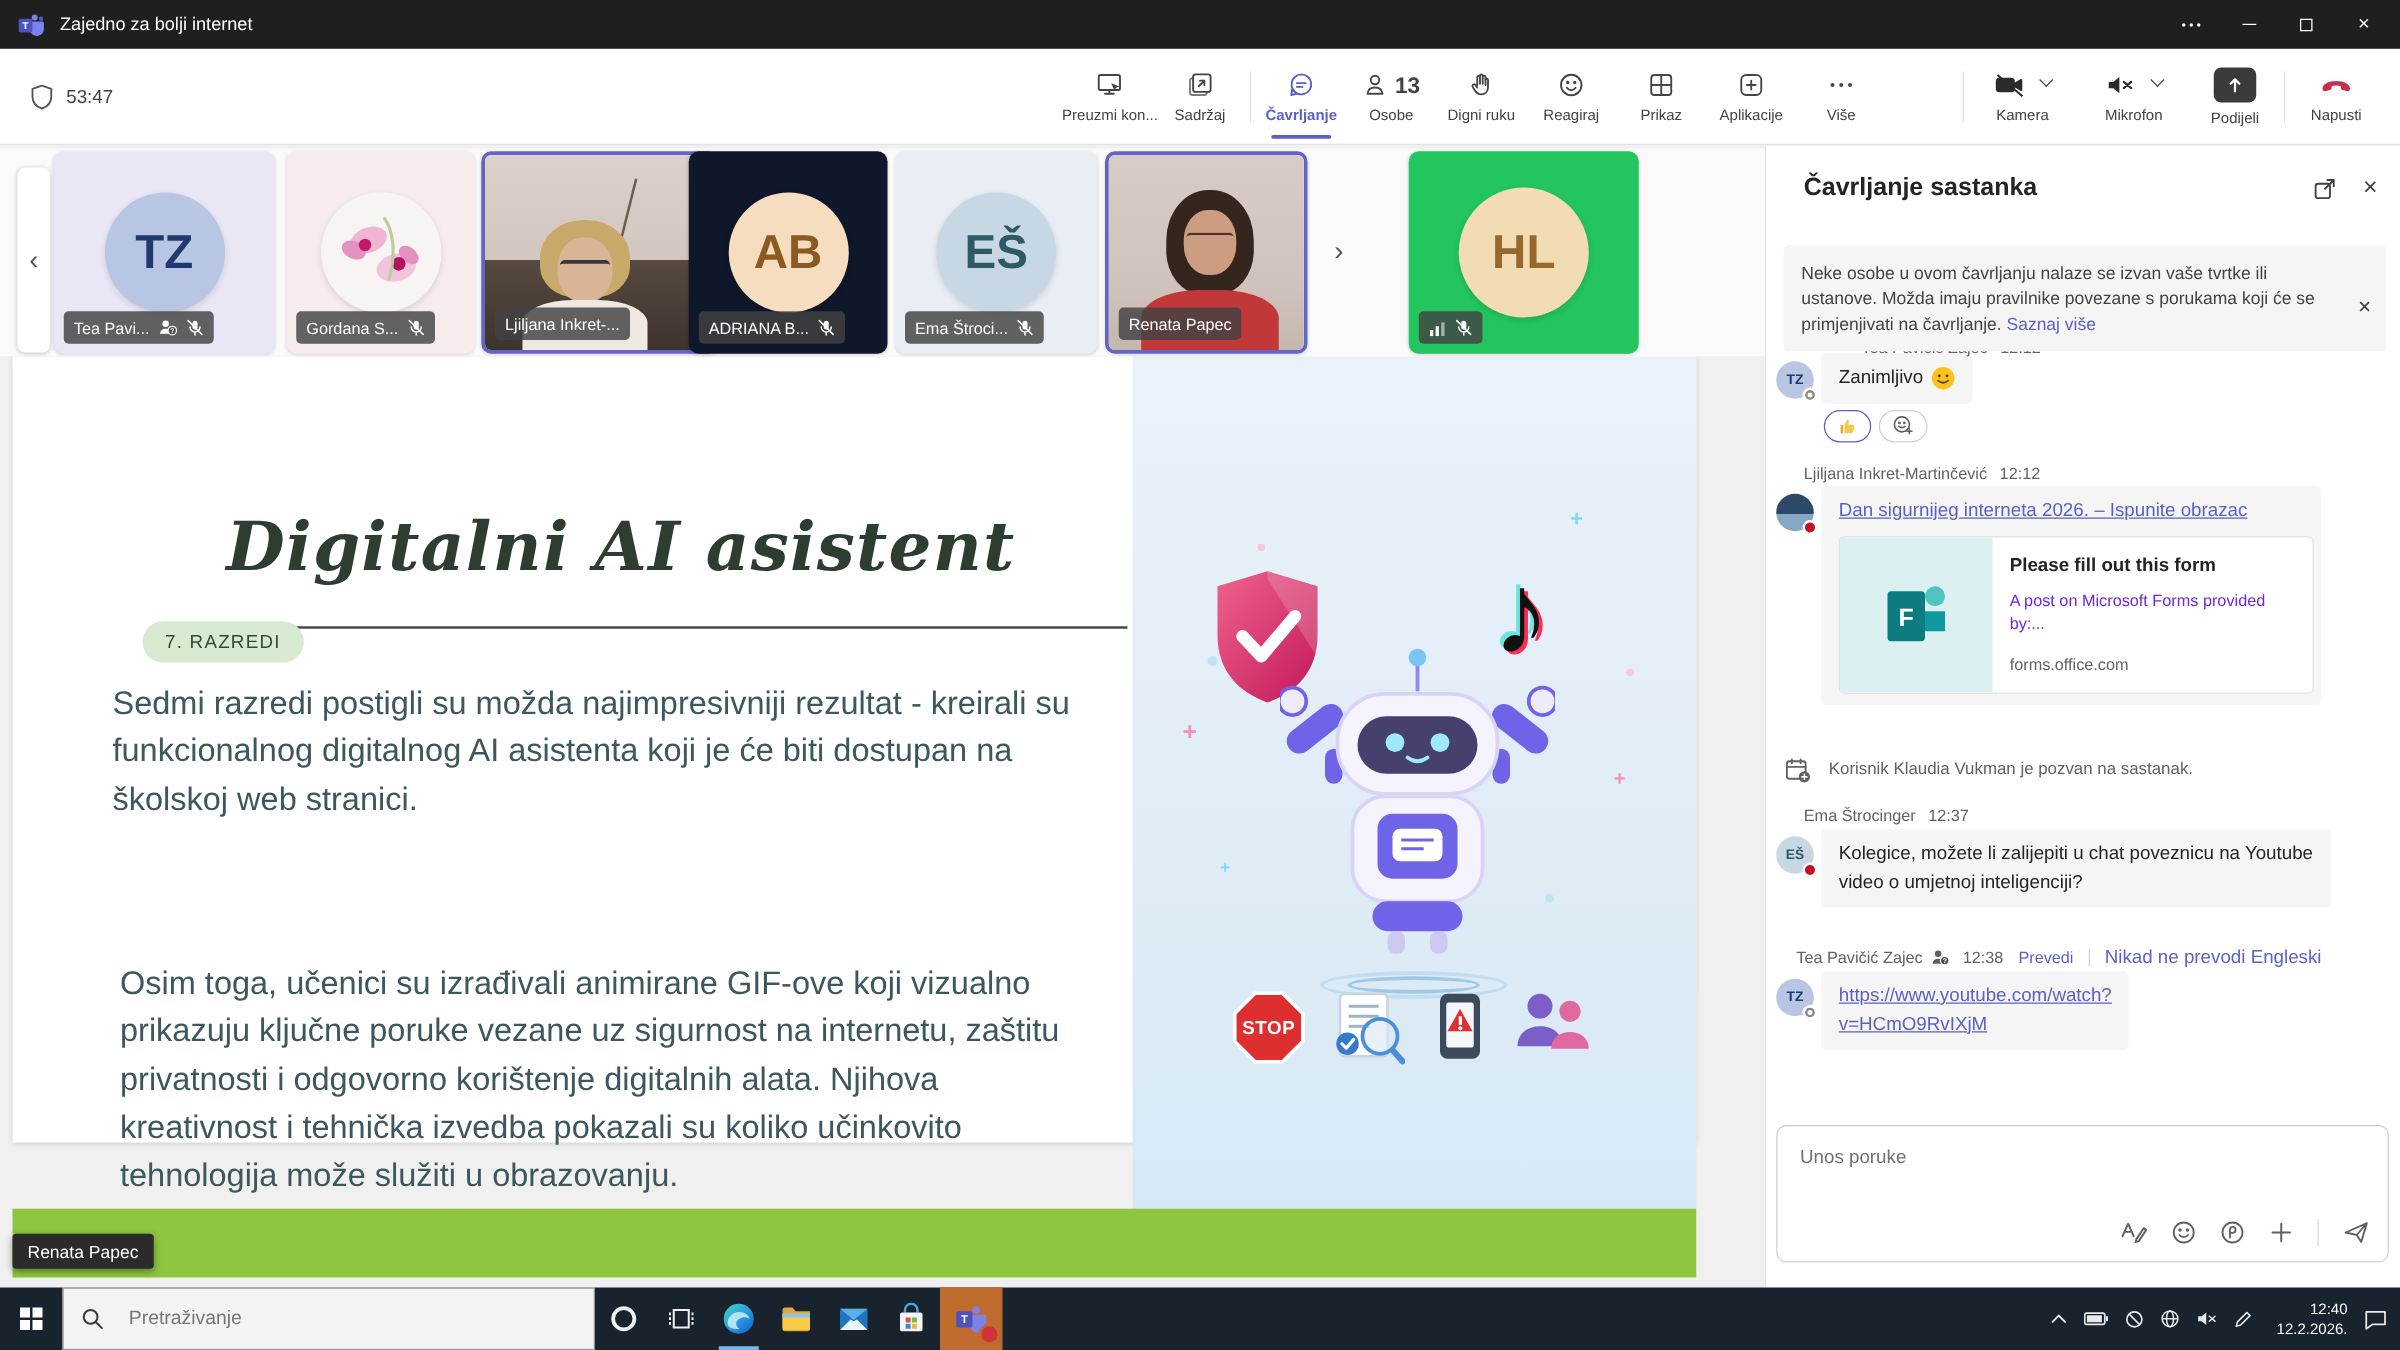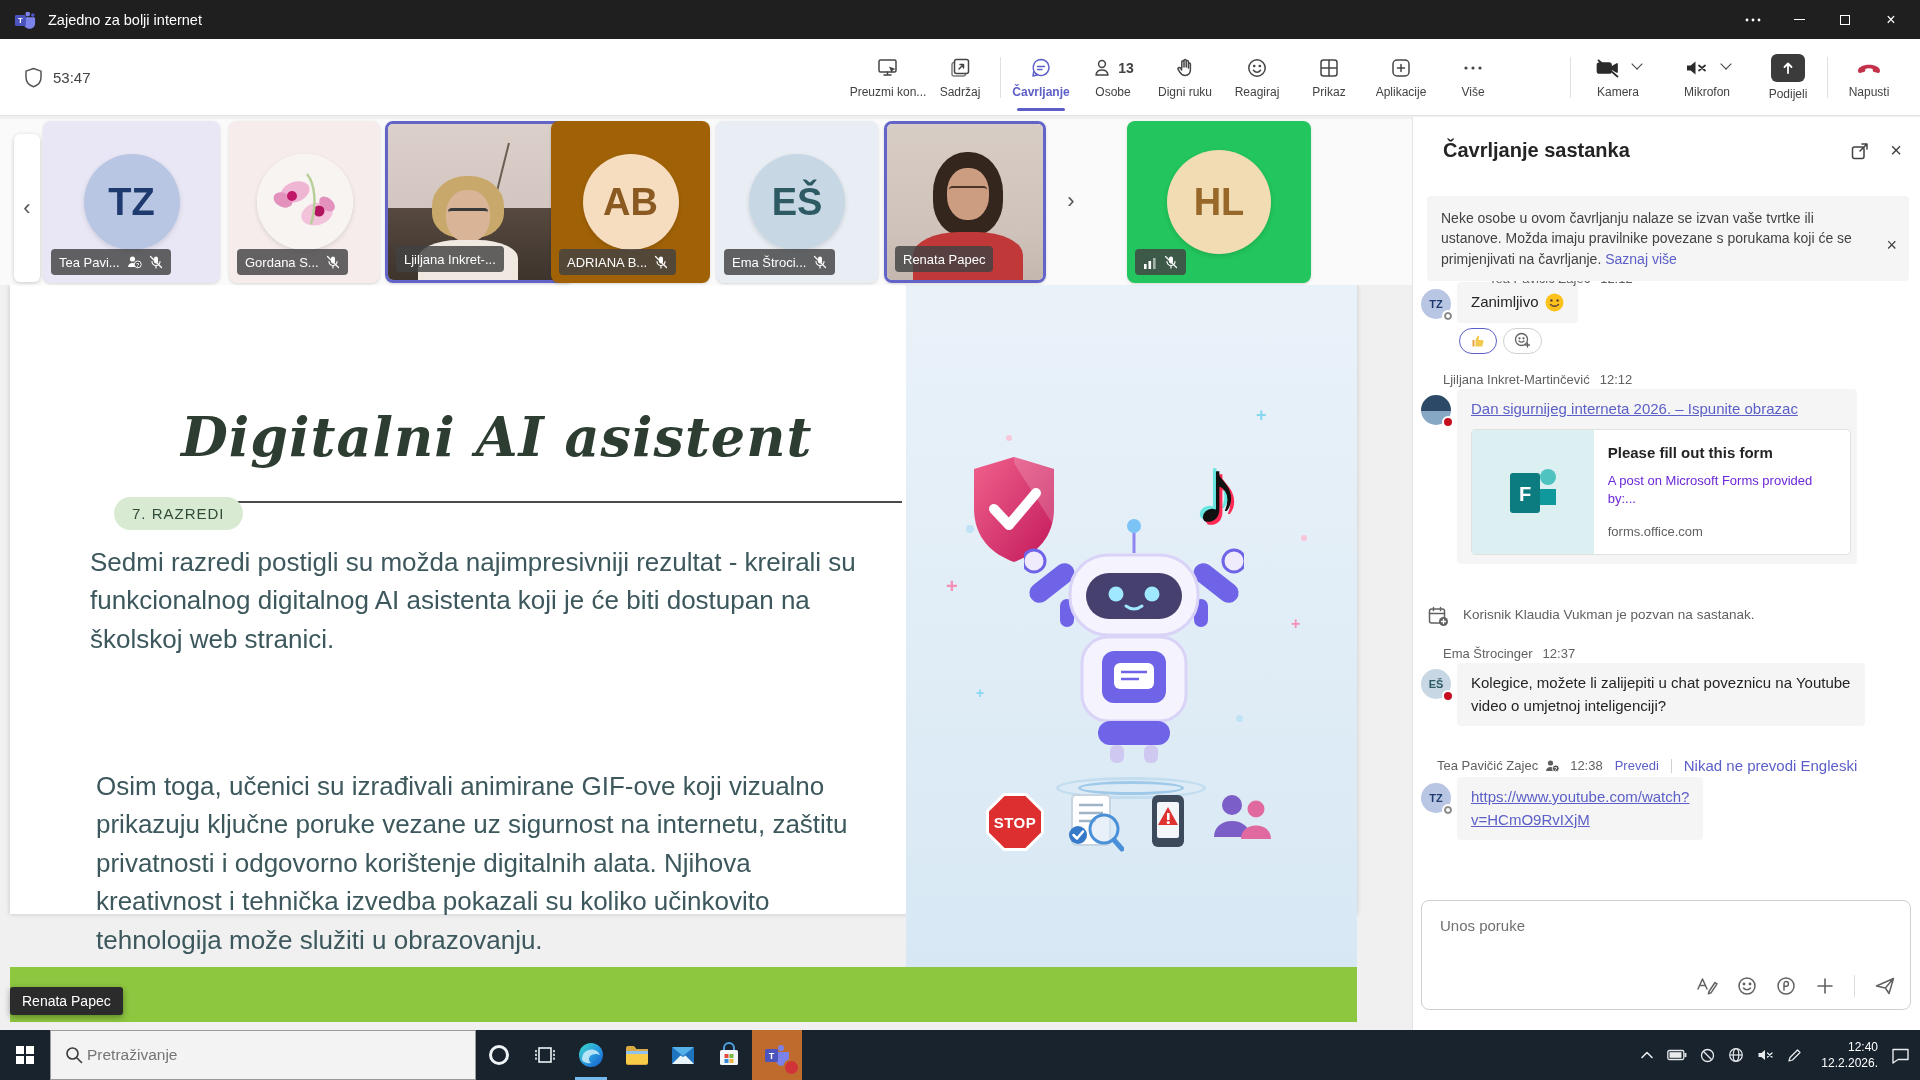--- a/index.html
+++ b/index.html
@@ -20,21 +20,21 @@
 .toolbar{position:absolute;left:0;top:39px;width:1920px;height:77px;background:#fff;border-bottom:1px solid #e3e3e3;z-index:40}
 .timer{position:absolute;left:24px;top:0;height:77px;display:flex;align-items:center;gap:10px;color:#424242;font-size:15px}
 .tb-center{position:absolute;left:852px;top:0;height:77px;display:flex;align-items:stretch}
 .tb-right{position:absolute;right:14px;top:0;height:77px;display:flex;align-items:stretch}
 .tbtn{width:72px;display:flex;flex-direction:column;align-items:center;justify-content:center;gap:5px;position:relative;cursor:pointer}
 .tbtn .lbl{font-size:12px;color:#424242;white-space:nowrap}
 .tbtn svg{display:block}
 .tbtn.active .lbl{color:#5b5fc7;font-weight:bold}
 .tbtn.active::after{content:"";position:absolute;left:12px;right:12px;bottom:5px;height:3px;border-radius:2px;background:#5b5fc7}
 .tdiv{width:1px;background:#e0e0e0;margin:18px 4px}
-.cnt{font-size:14px;font-weight:bold;color:#424242;margin-left:2px}
+.cnt{font-size:18px;font-weight:bold;color:#424242;margin-left:2px}
 .chev{width:8px;height:8px;border-right:1.6px solid #424242;border-bottom:1.6px solid #424242;transform:rotate(45deg);margin-top:-8px}
 .combo{display:flex;flex-direction:column;align-items:center;justify-content:center;gap:5px;position:relative}
 .combo .row{display:flex;align-items:center;gap:12px}
 .sharebox{width:34px;height:28px;background:#3b3b3b;border-radius:6px;display:flex;align-items:center;justify-content:center;color:#fff;font-size:16px}
 
 
 .strip{position:absolute;left:0;top:119px;width:1920px;height:166px;background:#fafafa;z-index:30}
 .navbtn{position:absolute;background:#fff;box-shadow:0 1px 4px rgba(0,0,0,.2);border-radius:6px;display:flex;align-items:center;justify-content:center;color:#555;font-size:22px;cursor:pointer}
 .tile{position:absolute;top:2px;height:162px;border-radius:8px;box-shadow:0 1px 3px rgba(0,0,0,.14);overflow:hidden}
 .tile.active{border:3px solid #6264c7}
@@ -88,21 +88,21 @@
 .inputbox{position:absolute;left:8px;top:783px;width:490px;height:110px;border:1px solid #cfcfcf;border-radius:8px;background:#fff}
 .inputbox .ph{position:absolute;left:18px;top:16px;font-size:15px;color:#707070}
 .inputicons{position:absolute;right:14px;bottom:12px;display:flex;align-items:center;gap:19px;color:#616161}
 .vdiv{width:1px;height:22px;background:#dcdcdc}
 
 
 .taskbar{position:absolute;left:0;top:1030px;width:1920px;height:50px;background:#18232e;display:flex;align-items:center;z-index:70}
 .startbtn{width:50px;height:50px;display:flex;align-items:center;justify-content:center}
 .winlogo{display:grid;grid-template-columns:8px 8px;grid-template-rows:8px 8px;gap:1.5px}
 .winlogo i{background:#fff}
-.searchbox{width:426px;height:50px;background:#f3f3f3;border:1px solid #9a9a9a;display:flex;align-items:center;gap:4px;padding:0 14px}
+.searchbox{width:426px;height:50px;background:#f3f3f3;border:1px solid #9a9a9a;display:flex;align-items:center;gap:20px;padding:0 14px}
 .searchbox input{border:0;outline:0;background:transparent;font-size:15.5px;color:#3a3a3a;font-family:"Liberation Sans",sans-serif;width:330px}
 .tbicon{width:46px;height:50px;display:flex;align-items:center;justify-content:center;position:relative}
 .tbicon.activeapp::after{content:"";position:absolute;left:7px;right:7px;bottom:0;height:3px;background:#76b9ed}
 .teams-tile{width:50px;height:50px;background:#bf6b2e;display:flex;align-items:center;justify-content:center;position:relative}
 .tray{position:absolute;right:0;top:0;height:50px;display:flex;align-items:center;gap:13px;padding-right:10px}
 .clock{color:#fff;font-size:12px;text-align:right;line-height:1.35;margin-left:6px}
 </style>
 </head>
 <body>
 
@@ -314,21 +314,21 @@
       <div class="abs" style="left:44px;top:52px;width:72px;height:62px;background:#c8a96b;border-radius:48% 48% 40% 40%"></div>
       <div class="abs" style="left:58px;top:66px;width:44px;height:52px;background:#dab497;border-radius:46%"></div>
       <div class="abs" style="left:60px;top:84px;width:40px;height:10px;border-top:3px solid #3a3a3a;border-radius:4px"></div>
       <div class="abs" style="left:30px;top:116px;width:100px;height:46px;background:#efe9e2;border-radius:40% 40% 0 0"></div>
     </div>
     <div class="chipbar">
         <span>Ljiljana Inkret-...</span>
       </div>
   </div>
 
-  <div class="tile" style="left:551px;width:159px;background:#a16207">
+  <div class="tile" style="left:551px;width:159px;background:#0f172a">
     <div class="avwrap">
         <div class="bigav" style="background:#f7ddc0;color:#8a5a20">
           <span>AB</span>
         </div>
       </div>
     <div class="chipbar">
       <span>ADRIANA B...</span>
       <svg width="14" height="14" viewBox="0 0 14 14" fill="none" stroke="#fff" stroke-width="1.2" stroke-linecap="round">
           <rect x="5" y="1.5" width="4" height="7" rx="2" fill="#fff" stroke="none"></rect>
           <path d="M3 6.5a4 4 0 0 0 8 0M7 10.5V13"></path>

